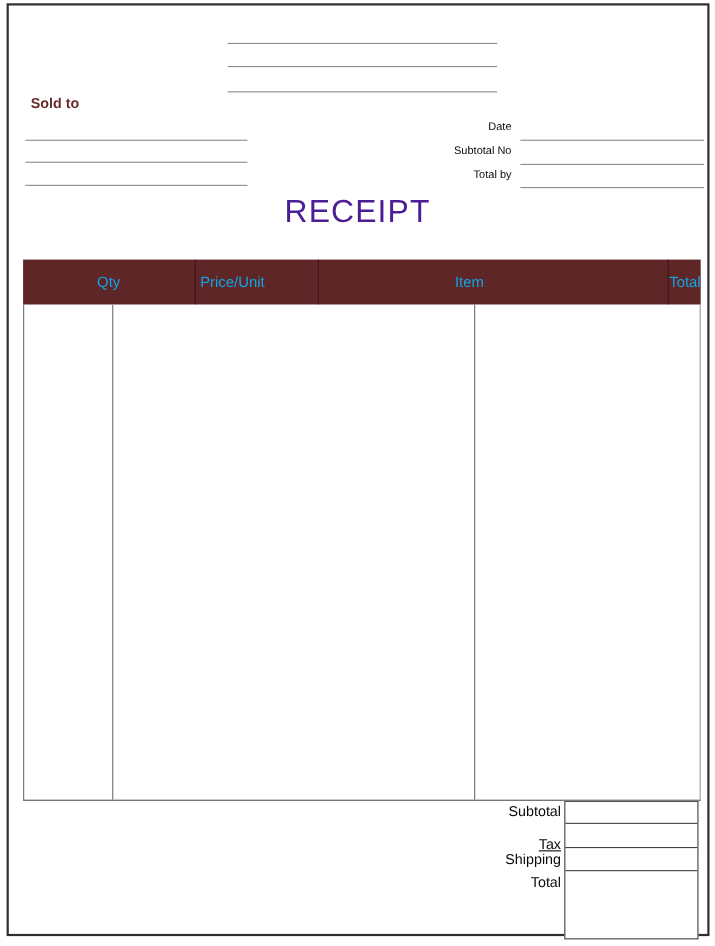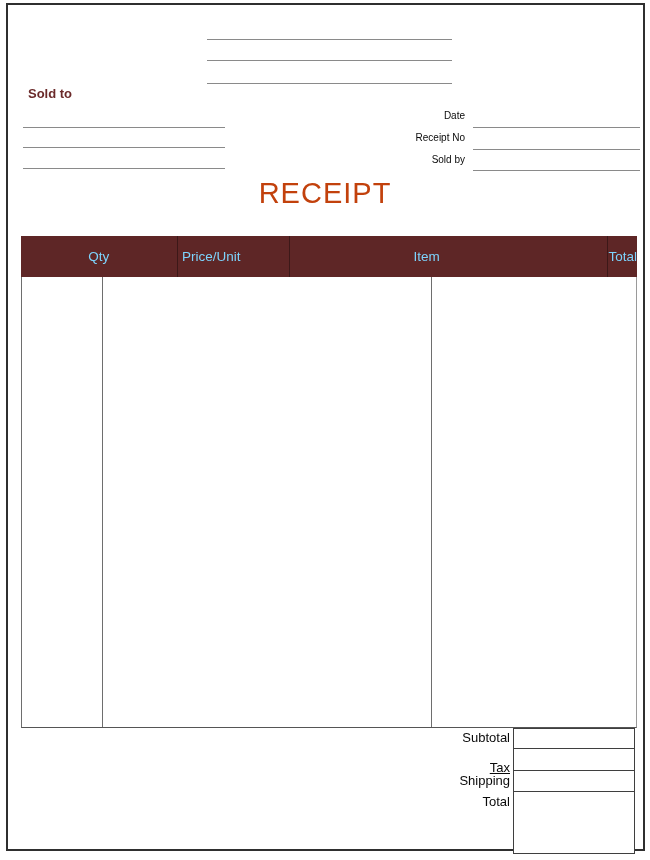--- a/index.html
+++ b/index.html
@@ -26,31 +26,31 @@
   
   .meta-label {
     position:absolute; right:185px; font-size:10px; color:#0a0a0a;
     white-space:nowrap;
   }
   .meta-line { left:473px; width:167px; }
 
   
   .receipt-title {
     position:absolute; left:0; top:177px; width:100%;
-    text-align:center; font-size:29px; letter-spacing:1px; color:#c2410c;
+    text-align:center; font-size:29px; letter-spacing:1px; color:#4c1d95;
   }
 
   
   .table-header {
     position:absolute; left:21px; top:236px; width:616px; height:41px;
     background:#5e2626; display:flex; box-sizing:border-box;
   }
   .th-cell {
     display:flex; align-items:center; justify-content:center;
-    color:#7dd3fc; font-size:13.5px; box-sizing:border-box;margin-left:44px;
+    color:#0ea5e9; font-size:13.5px; box-sizing:border-box;margin-left:44px;
   }
   .th-qty   { width:81px; }
   .th-item  { width:329px; border-left:1px solid #3c1818; }
   .th-price { width:82px;  border-left:1px solid #3c1818; }
   .th-total { flex:1;      border-left:1px solid #3c1818; }
 
   
   .table-body {
     position:absolute; left:21px; top:277px; width:616px; height:451px;
     border-left:1px solid #6e6e6e; border-right:1px solid #9a9a9a;
@@ -89,24 +89,24 @@
   <div class="fill-line company-line" style="top:83px;"></div>
 
   <div class="sold-to-label">Sold to</div>
   <div class="fill-line soldto-line" style="top:127px;"></div>
   <div class="fill-line soldto-line" style="top:147px;"></div>
   <div class="fill-line soldto-line" style="top:168px;"></div>
 
   <div class="meta-label" style="top:110px;">Date</div>
   <div class="fill-line meta-line" style="top:127px;"></div>
 
-  <div class="meta-label" style="top:132px;">Receipt No</div>
+  <div class="meta-label" style="top:132px;">Subtotal No</div>
   <div class="fill-line meta-line" style="top:149px;"></div>
 
-  <div class="meta-label" style="top:154px;">Sold by</div>
+  <div class="meta-label" style="top:154px;">Total by</div>
   <div class="fill-line meta-line" style="top:170px;"></div>
 
   <div class="receipt-title">RECEIPT</div>
 
   <div class="table-header">
     <div class="th-cell th-qty">Qty</div>
     <div class="th-cell th-price">Price/Unit</div>
     <div class="th-cell th-item">Item</div>
     <div class="th-cell th-total">Total</div>
   </div>

